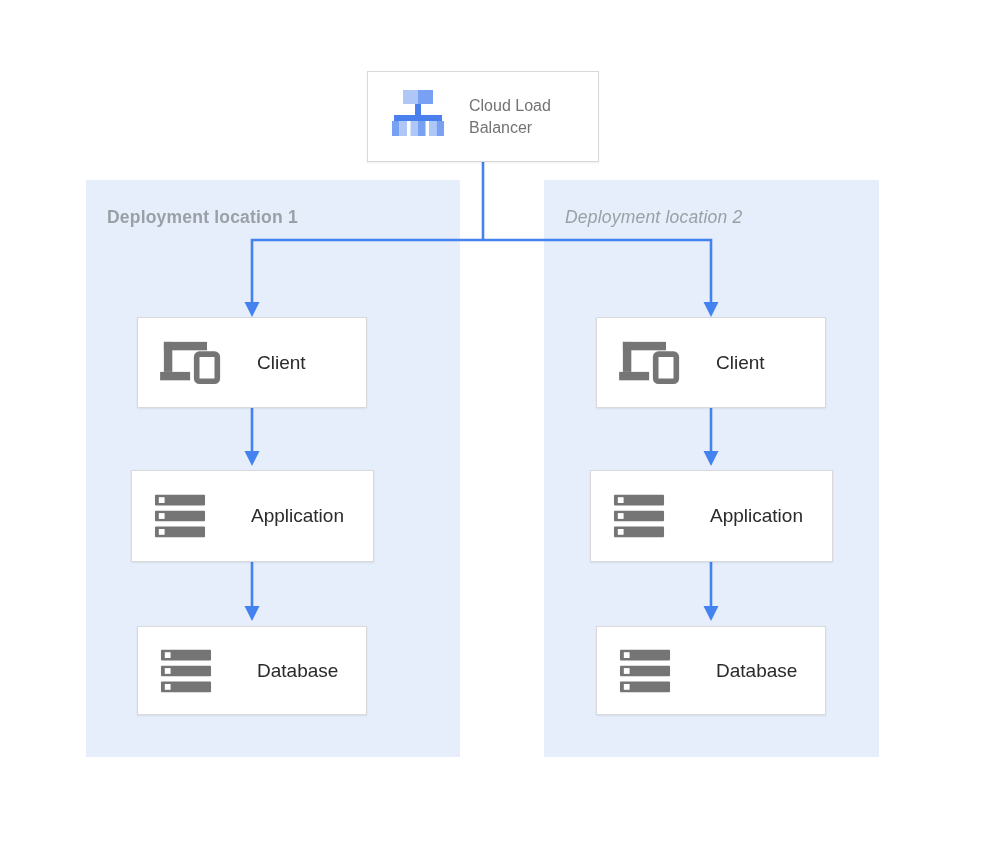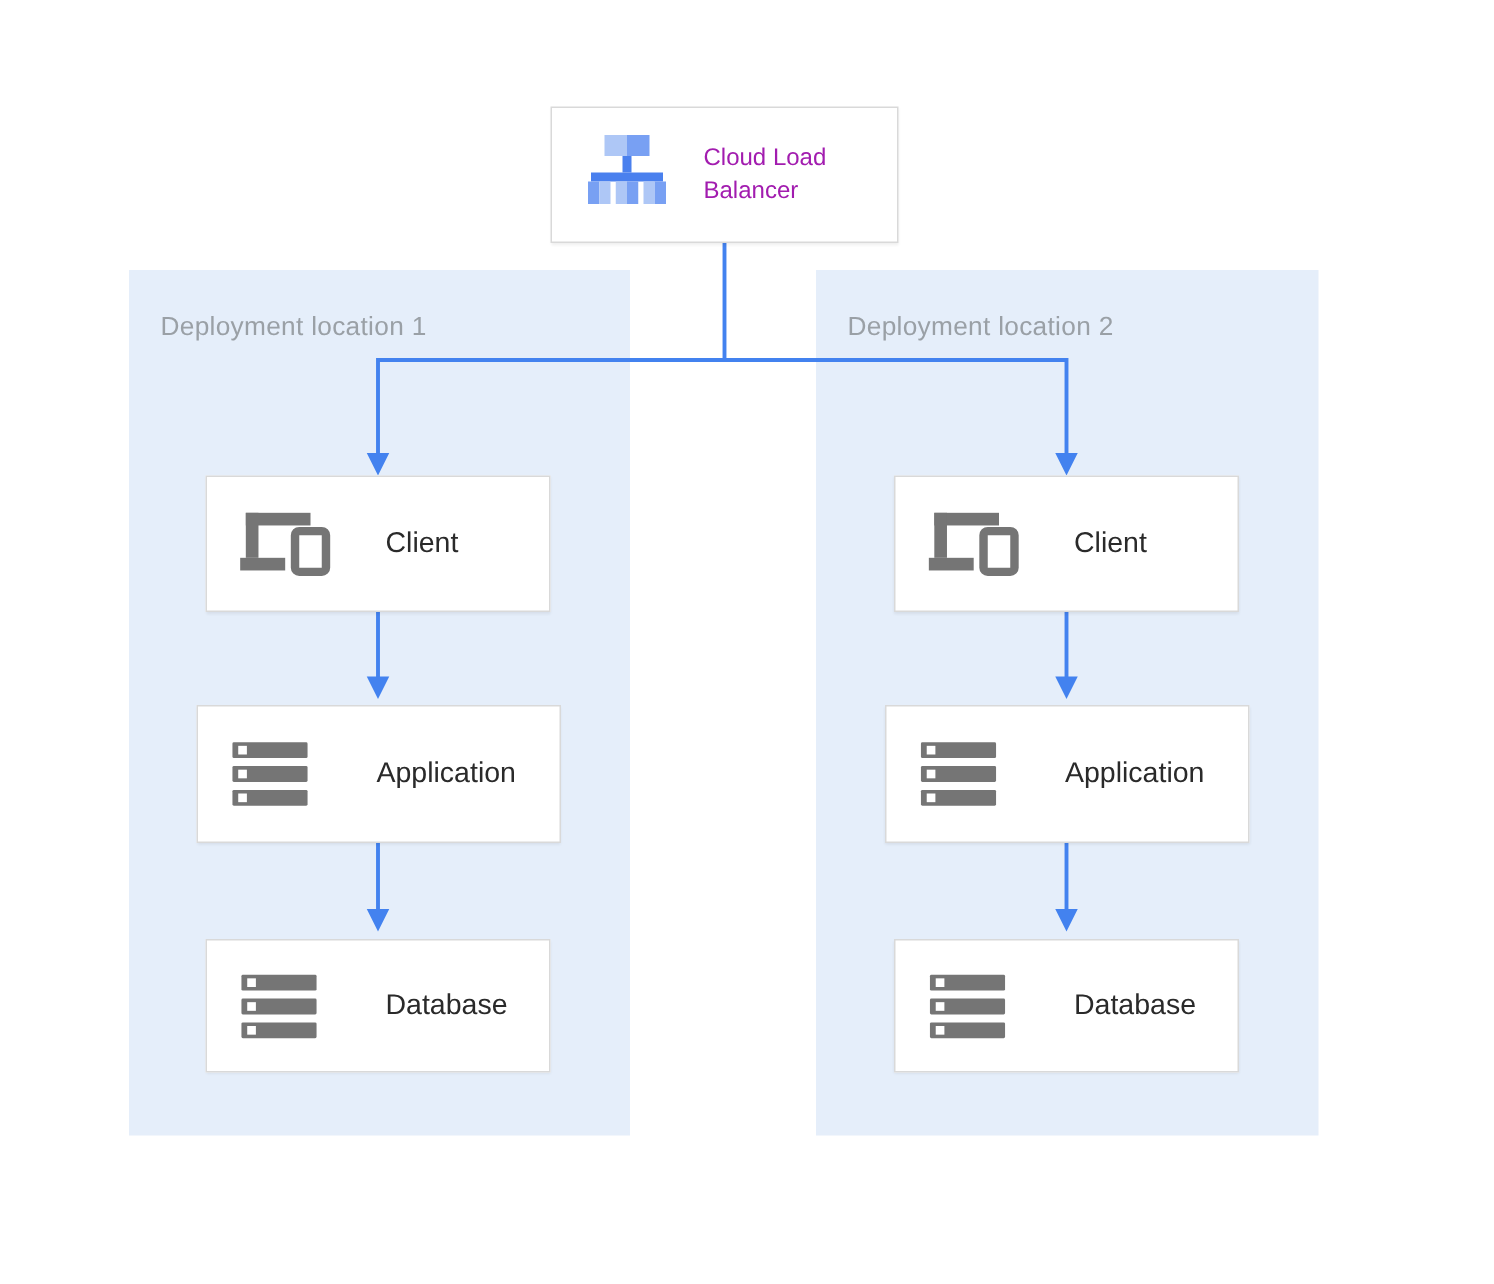--- a/index.html
+++ b/index.html
@@ -3,22 +3,22 @@
 <meta charset="utf-8">
 <style>
   html,body { margin:0; padding:0; background:#ffffff; }
   .canvas {
     position:relative; width:996px; height:856px; background:#ffffff;
     font-family:"Liberation Sans", sans-serif; overflow:hidden;
   }
   .region {
     position:absolute; top:180px; height:577px; background:#e5eefa; z-index:0;
   }
-  .region-1 { left:86px;  width:334px; }
-  .region-2 { left:544px; width:335px; }
+  .region-1 { left:86px;  width:374px;font-weight:bold; }
+  .region-2 { left:544px; width:335px;font-style:italic; }
   .region-label {
     position:absolute; left:21px; top:27px;
     font-size:17.5px; color:#9aa0a6; letter-spacing:0.2px; white-space:nowrap;
   }
   .connectors { position:absolute; left:0; top:0; z-index:1; }
   .node {
     position:absolute; background:#ffffff; border:1px solid #d9d9d9;
     box-shadow:0 1px 2px rgba(0,0,0,0.07);
     display:flex; align-items:center; padding-left:22px;
     box-sizing:border-box; z-index:2;gap:20px;
@@ -26,21 +26,21 @@
   .node .iconwrap { width:77px; flex:none; display:flex; align-items:center; }
   .node .node-label { font-size:19px; color:#2a2a2a; white-space:nowrap; }
   .lb-box {
     position:absolute; left:367px; top:71px; width:232px; height:91px;
     background:#ffffff; border:1px solid #d9d9d9;
     box-shadow:0 1px 2px rgba(0,0,0,0.07);
     display:flex; align-items:center; padding-left:21px;
     box-sizing:border-box; z-index:2;
   }
   .lb-box .iconwrap { width:80px; flex:none; display:flex; align-items:center; }
-  .lb-label { font-size:16px; line-height:22px; color:#a21caf; width:98px; }
+  .lb-label { font-size:16px; line-height:22px; color:#737373; width:98px; }
   .client1 { left:137px; top:317px; width:230px; height:91px; }
   .app1    { left:131px; top:470px; width:243px; height:92px; }
   .db1     { left:137px; top:626px; width:230px; height:89px; }
   .client2 { left:596px; top:317px; width:230px; height:91px; }
   .app2    { left:590px; top:470px; width:243px; height:92px; }
   .db2     { left:596px; top:626px; width:230px; height:89px; }
 </style>
 </head>
 <body>
 

